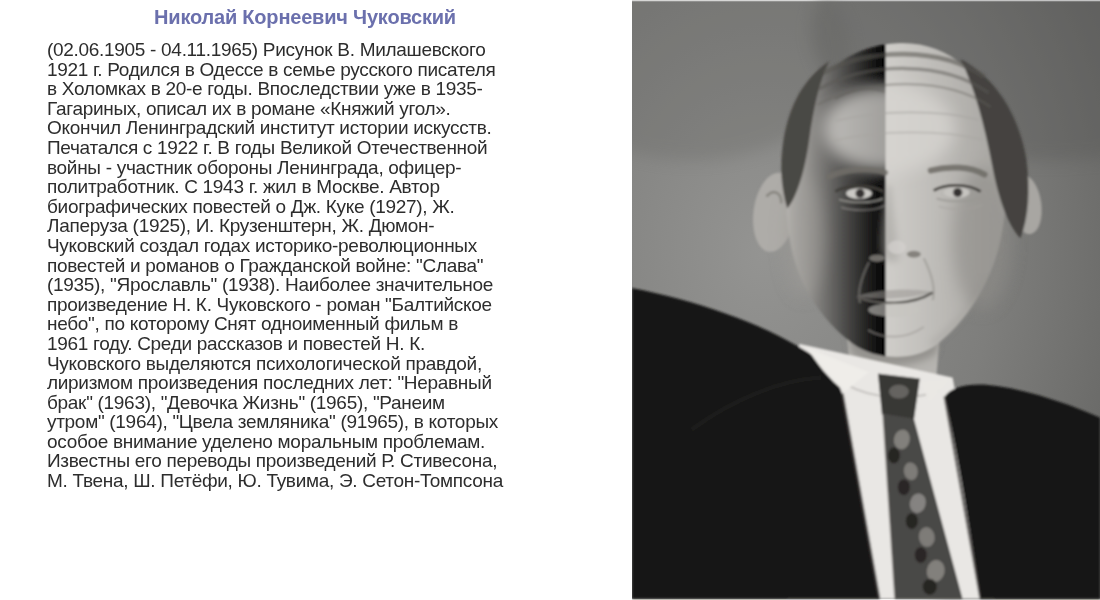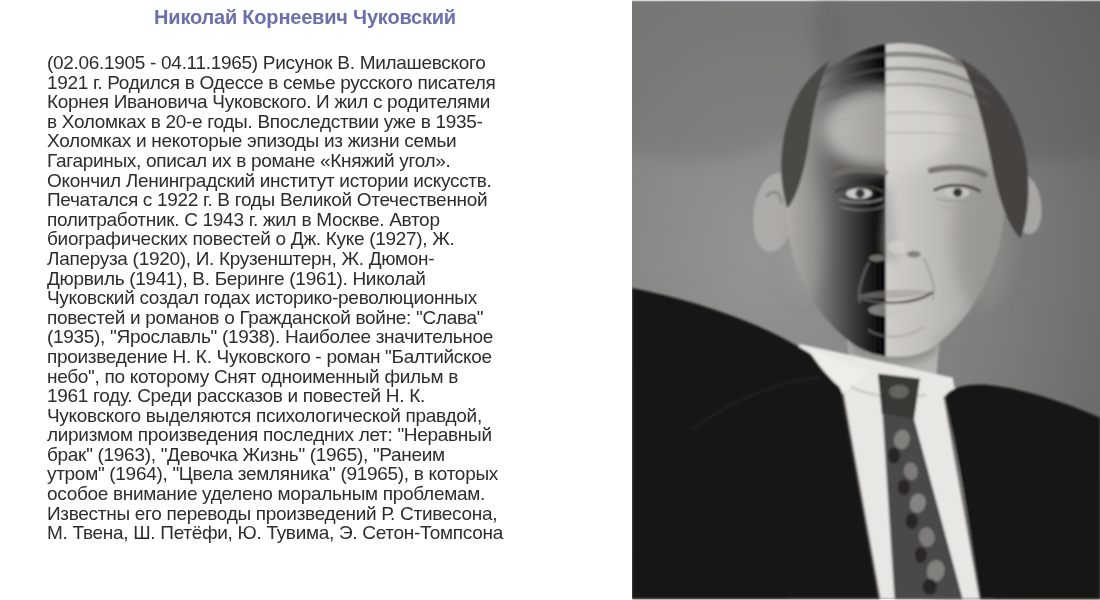--- a/index.html
+++ b/index.html
@@ -8,21 +8,21 @@
     background:var(--c-page-bg,#ffffff);
     font-family:"Liberation Sans",sans-serif;
   }
   .slide{position:relative;width:1100px;height:426px;background:var(--c-page-bg,#ffffff);}
   .text-col{position:absolute;left:47px;top:6px;width:516px;}
   .title{
     margin:0;text-align:center;
     font-size:20px;font-weight:700;letter-spacing:-0.2px;
     color:var(--c-title,#6b70ad);
   }
-  .body-text{margin-top:24px;}
+  .body-text{margin-top:11px;}
   .line{
     font-size:19px;line-height:19.6px;letter-spacing:-0.3px;
     color:var(--c-body-text,#2d2d2d);
     white-space:nowrap;
   }
   .photo{
     position:absolute;left:632px;top:0;width:468px;height:600px;overflow:hidden;
   }
   .photo svg{display:block;}
   .ph-suit{fill:var(--c-suit,#181816);}
@@ -33,30 +33,28 @@
 </head>
 <body>
 
 <div class="slide">
 
   <div class="text-col">
     <h1 class="title">Николай Корнеевич Чуковский</h1>
     <div class="body-text">
       <div class="line">(02.06.1905 - 04.11.1965) Рисунок В. Милашевского</div>
       <div class="line">1921 г. Родился в Одессе в семье русского писателя</div>
-      <div class="line">Корнея Ивановича Чуковского. И жил с родителями</div>
       <div class="line">в Холомках в 20-е годы. Впоследствии уже в 1935-</div>
-      <div class="line">Холомках и некоторые эпизоды из жизни семьи</div>
       <div class="line">Гагариных, описал их в романе «Княжий угол».</div>
       <div class="line">Окончил Ленинградский институт истории искусств.</div>
       <div class="line">Печатался с 1922 г. В годы Великой Отечественной</div>
+      <div class="line">войны - участник обороны Ленинграда, офицер-</div>
       <div class="line">политработник. С 1943 г. жил в Москве. Автор</div>
       <div class="line">биографических повестей о Дж. Куке (1927), Ж.</div>
-      <div class="line">Лаперуза (1920), И. Крузенштерн, Ж. Дюмон-</div>
-      <div class="line">Дюрвиль (1941), В. Беринге (1961). Николай</div>
+      <div class="line">Лаперуза (1925), И. Крузенштерн, Ж. Дюмон-</div>
       <div class="line">Чуковский создал годах историко-революционных</div>
       <div class="line">повестей и романов о Гражданской войне: "Слава"</div>
       <div class="line">(1935), "Ярославль" (1938). Наиболее значительное</div>
       <div class="line">произведение Н. К. Чуковского - роман "Балтийское</div>
       <div class="line">небо", по которому Снят одноименный фильм в</div>
       <div class="line">1961 году. Среди рассказов и повестей Н. К.</div>
       <div class="line">Чуковского выделяются психологической правдой,</div>
       <div class="line">лиризмом произведения последних лет: "Неравный</div>
       <div class="line">брак" (1963), "Девочка Жизнь" (1965), "Ранеим</div>
       <div class="line">утром" (1964), "Цвела земляника" (91965), в которых</div>

